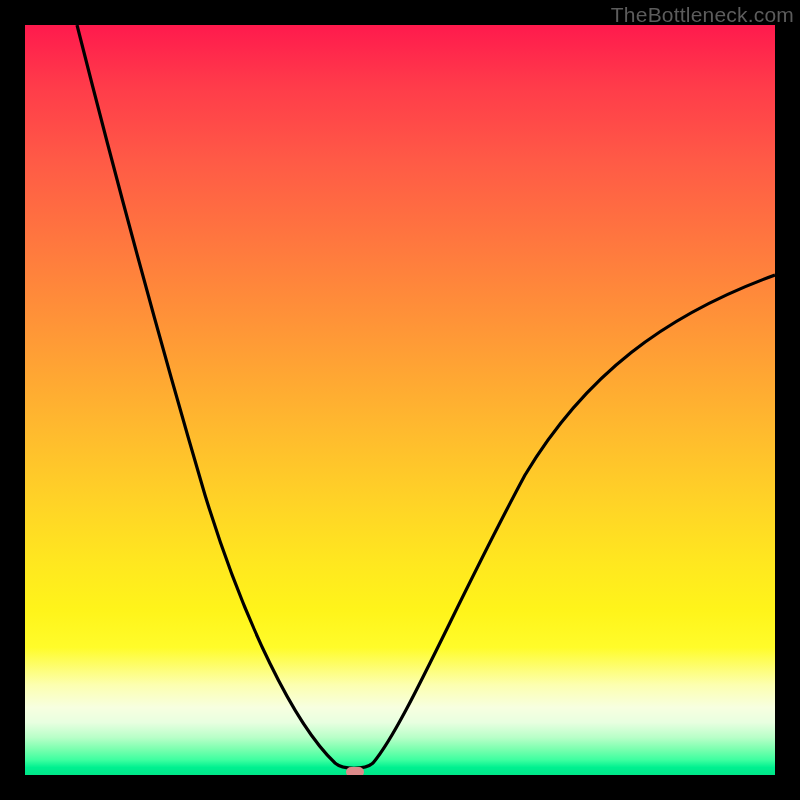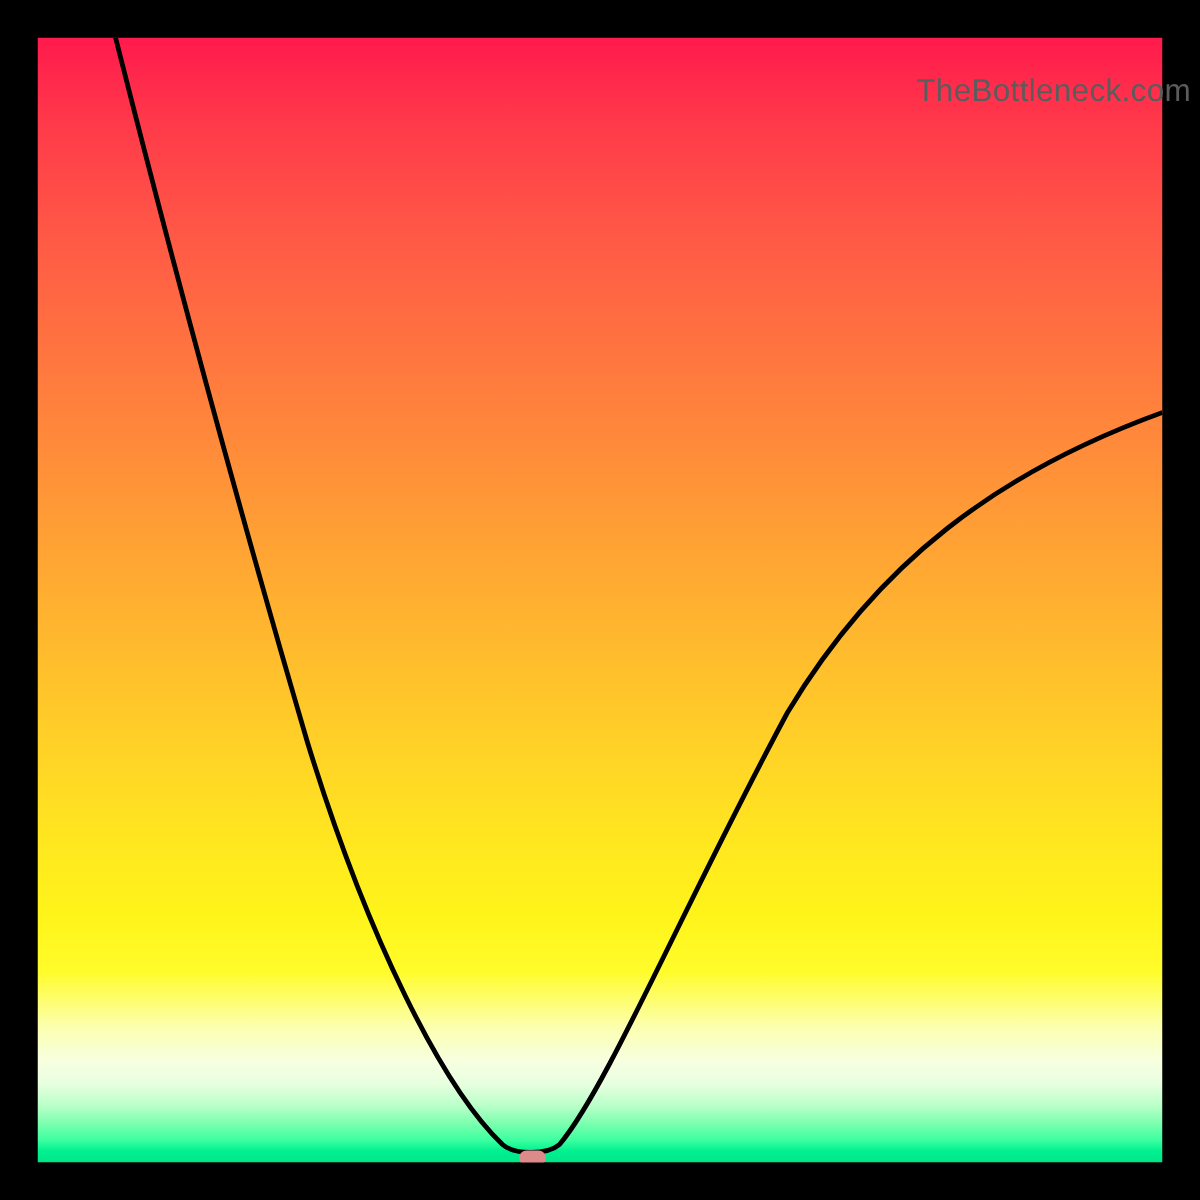--- a/index.html
+++ b/index.html
@@ -87,21 +87,20 @@
 
   .watermark {
     position: absolute;
     top: 3px;
     right: 6px;
     color: #5c5c5c;
     font-size: 21px;
     font-weight: 500;
     letter-spacing: 0.2px;
     z-index: 10;
-    margin-top: 46px;
   }
 </style>
 </head>
 <body>
 
 <div class="frame">
   <div class="plot-area">
     <svg class="curve" viewBox="0 0 750 750" preserveAspectRatio="none">
       <path d="M 52 0
            C 90 150, 130 300, 180 470

